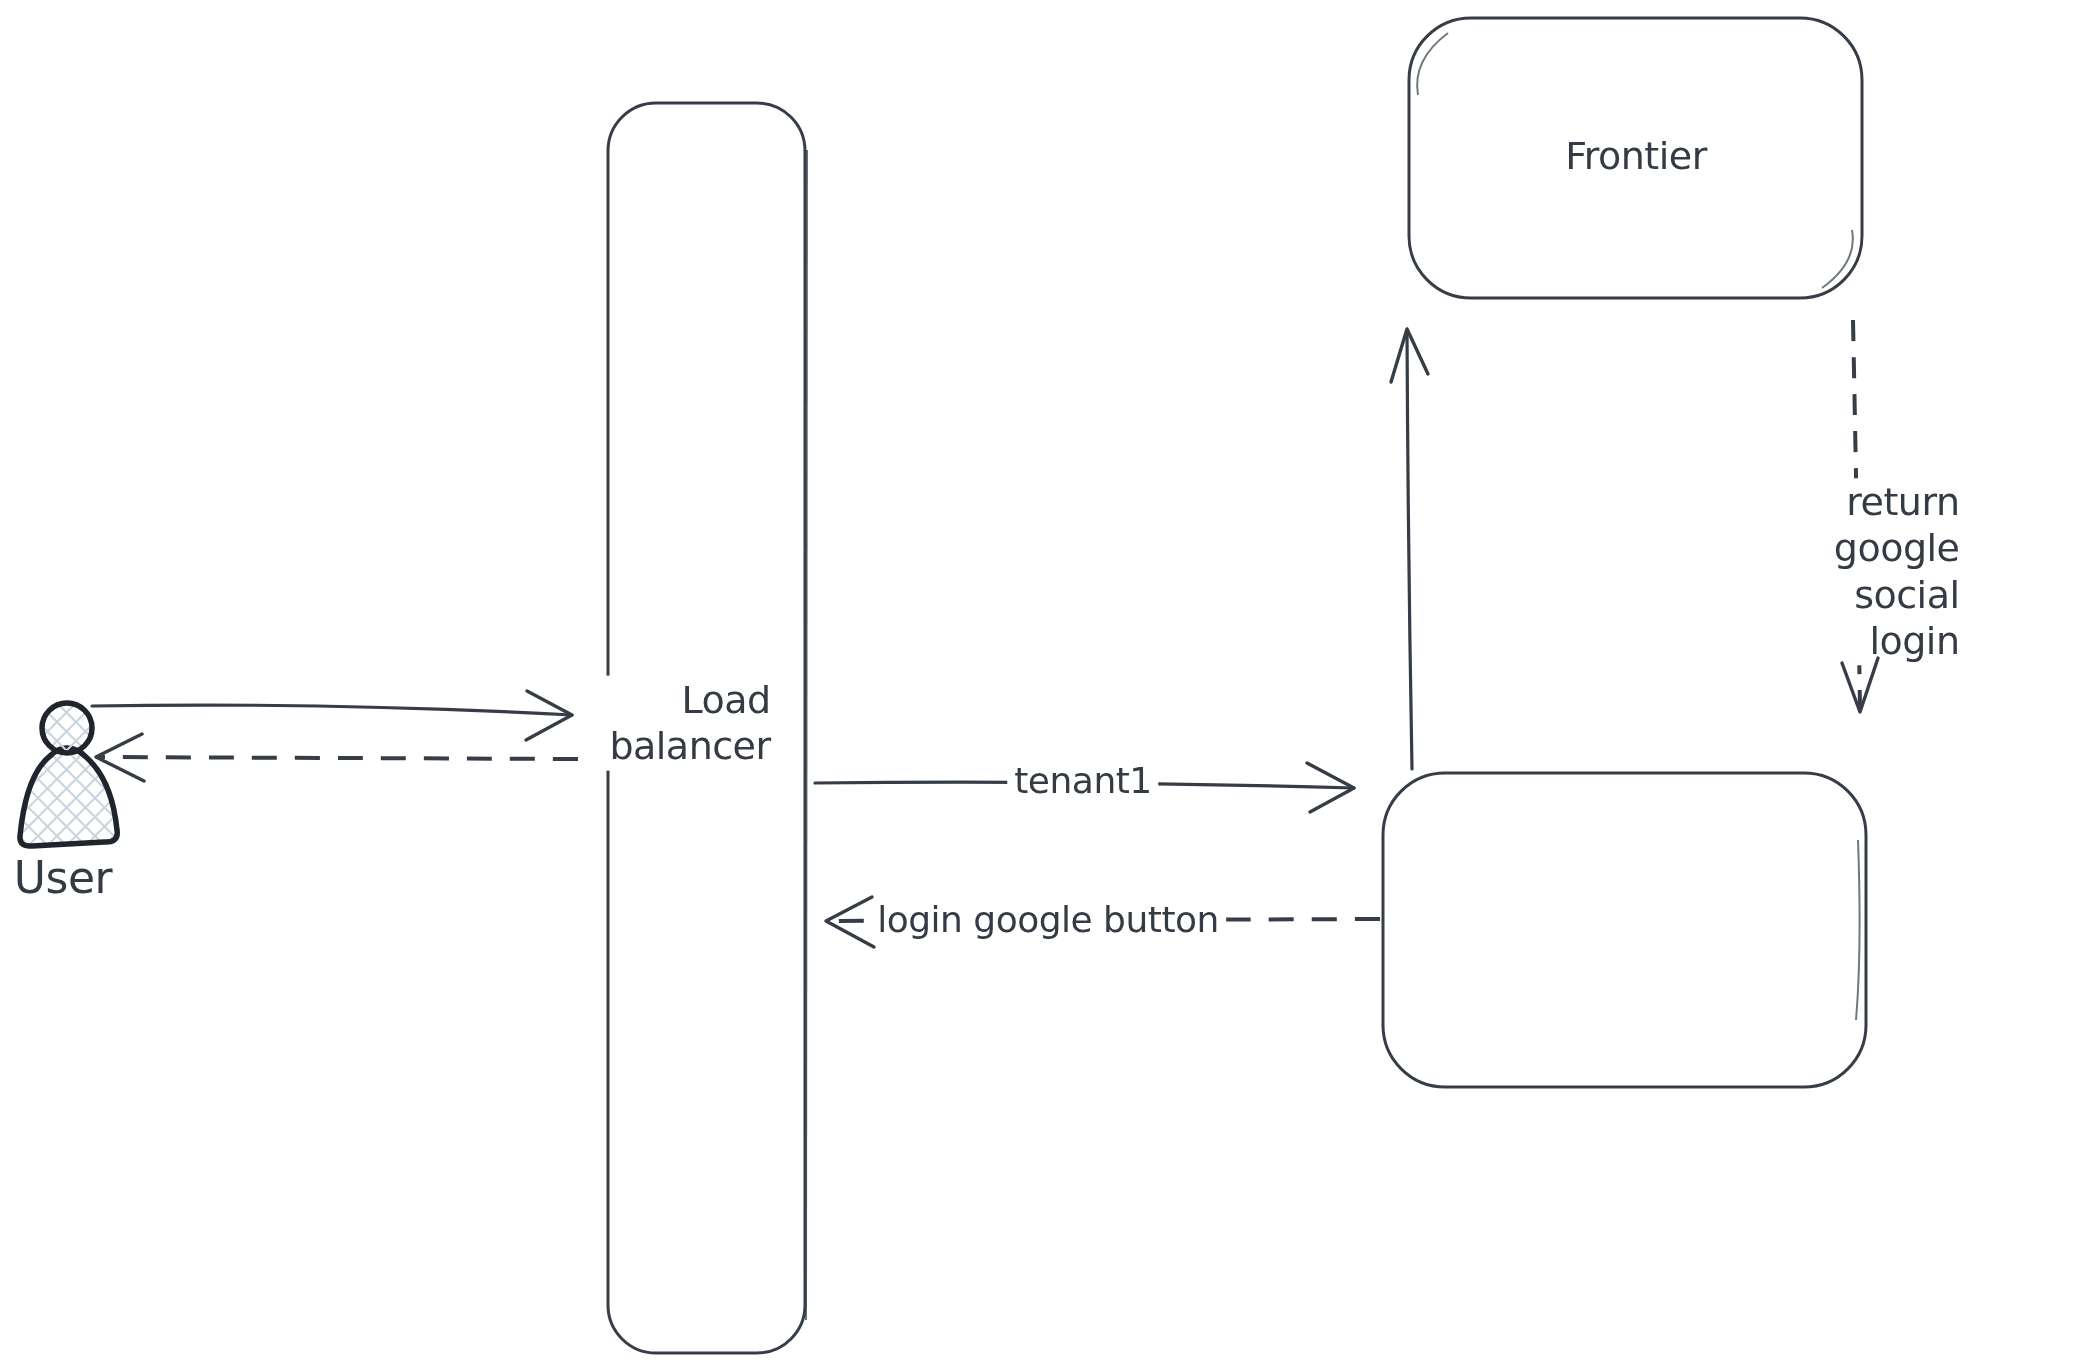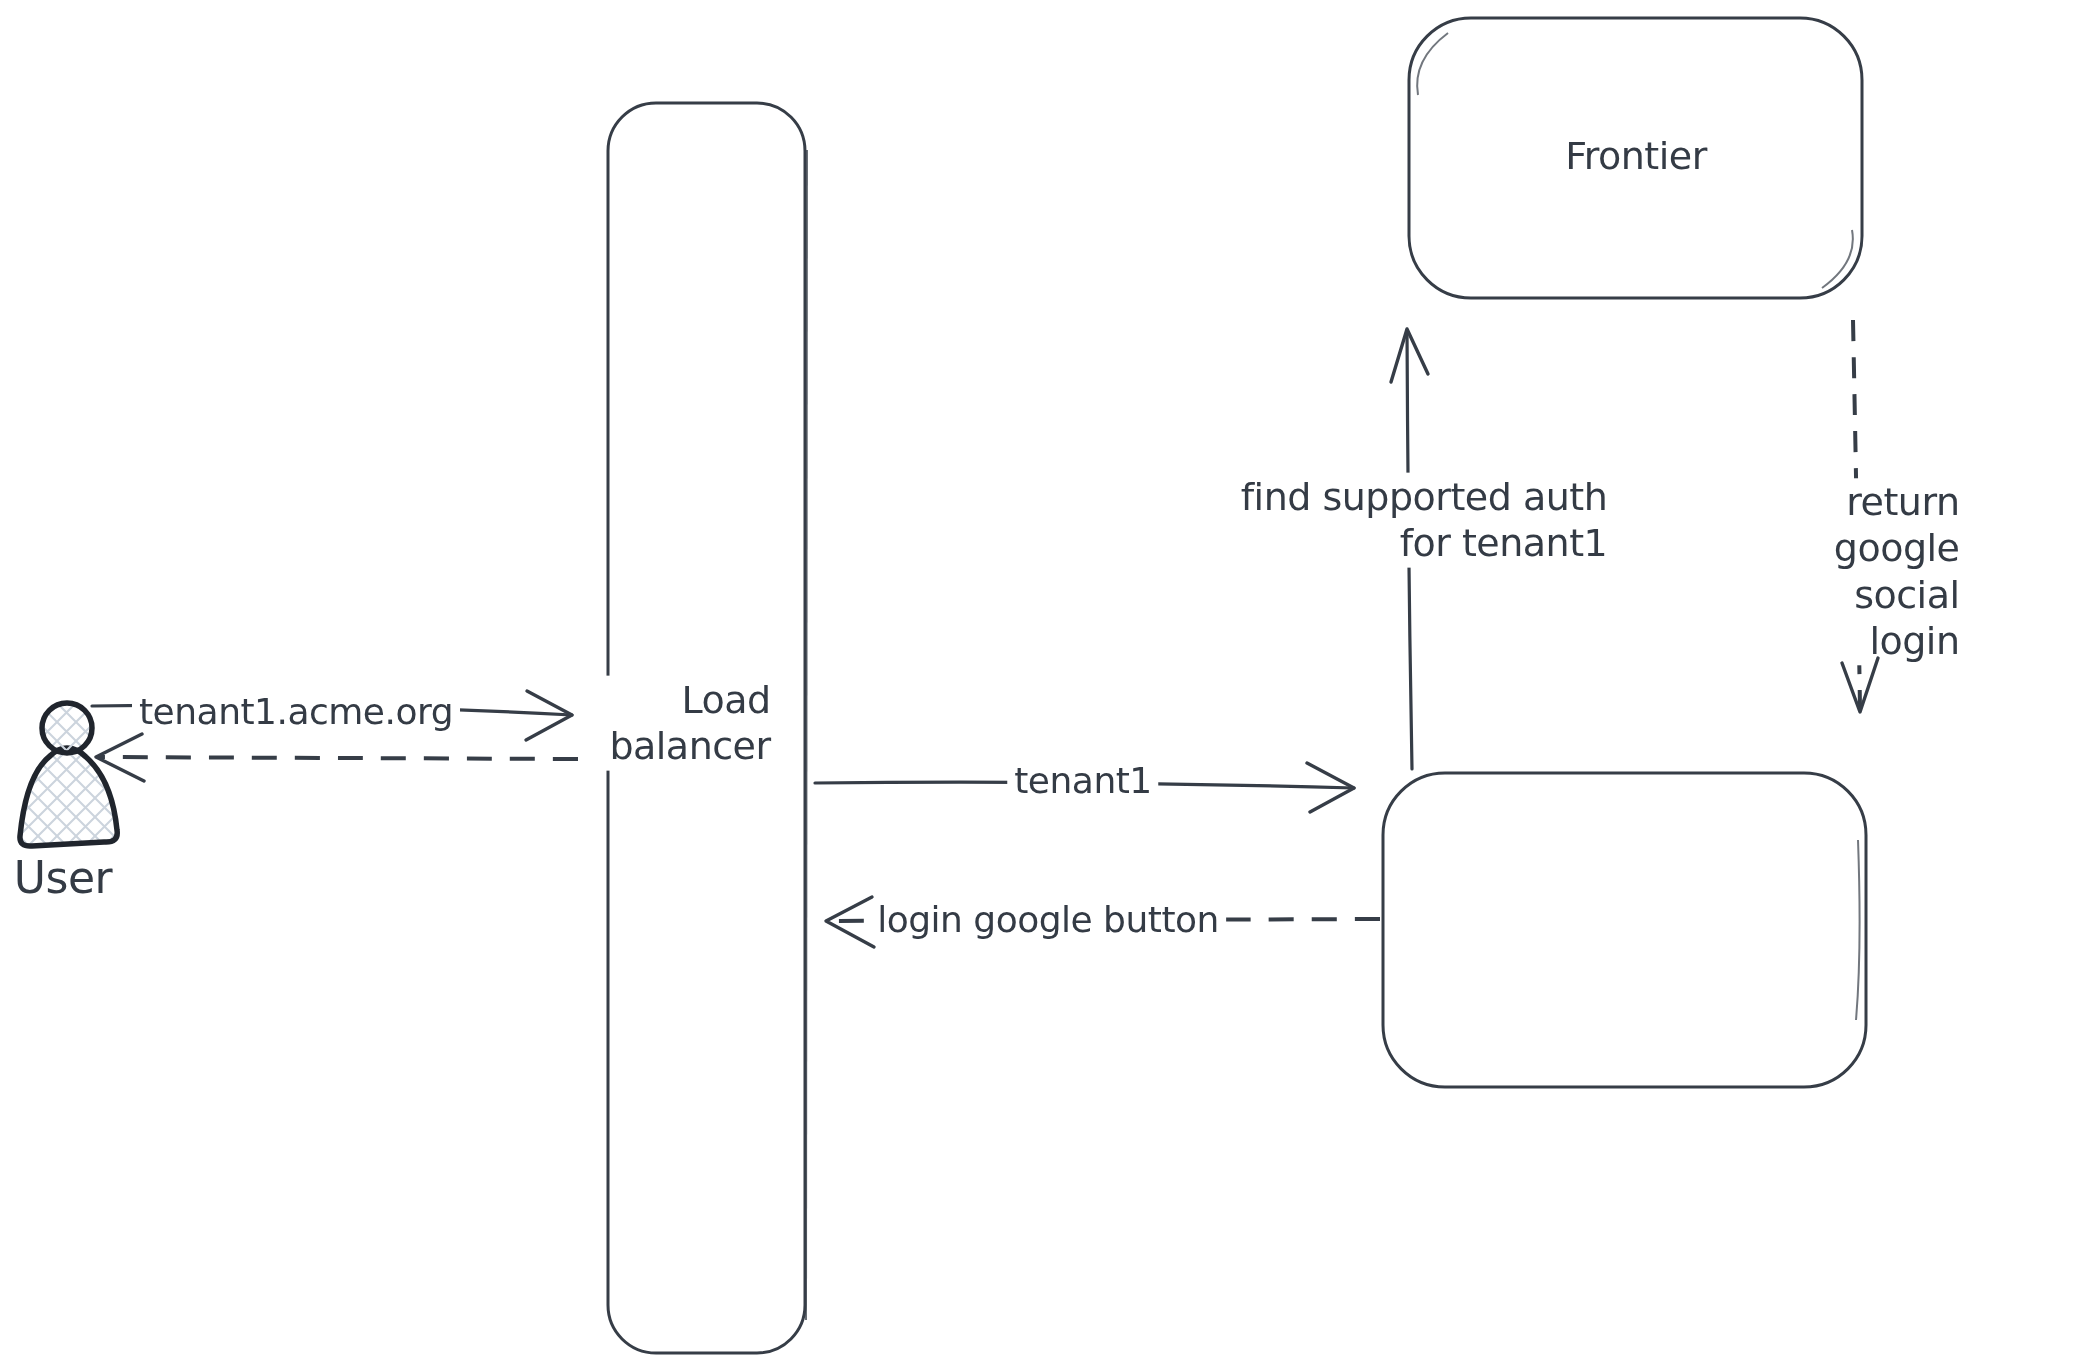--- a/index.html
+++ b/index.html
@@ -82,28 +82,25 @@
 
     <path d="M815,783 Q1080,780 1354,788" fill="none" stroke="#363d47" stroke-width="3.2" stroke-linecap="round"></path>
 
     <path d="M1380,919 Q1100,920 826,921" fill="none" stroke="#363d47" stroke-width="4" stroke-dasharray="25 18" stroke-linecap="butt"></path>
 
     <path d="M1412,769 Q1408,550 1407,330" fill="none" stroke="#363d47" stroke-width="3.2" stroke-linecap="round"></path>
 
     <path d="M1853,320 Q1857,520 1860,708" fill="none" stroke="#363d47" stroke-width="4" stroke-dasharray="21 16" stroke-linecap="butt"></path>
   </svg>
 
-  <div id="lbl-request-domain" class="lbl edge">tenant1.acme.org</div>
 
   <div id="lbl-route-tenant" class="lbl edge">tenant1</div>
 
   <div id="lbl-render-google" class="lbl edge">login google button</div>
 
-  <div id="lbl-find-auth" class="lbl edge-lg">find supported auth
-for tenant1</div>
 
   <div id="lbl-return-social" class="lbl edge-lg">return google social
 login</div>
 
   <div id="lbl-user" class="lbl actor">User</div>
 
   <div id="lbl-load-balancer" class="lbl node">Load
 balancer</div>
 
   <div id="lbl-frontier" class="lbl node">Frontier</div>

